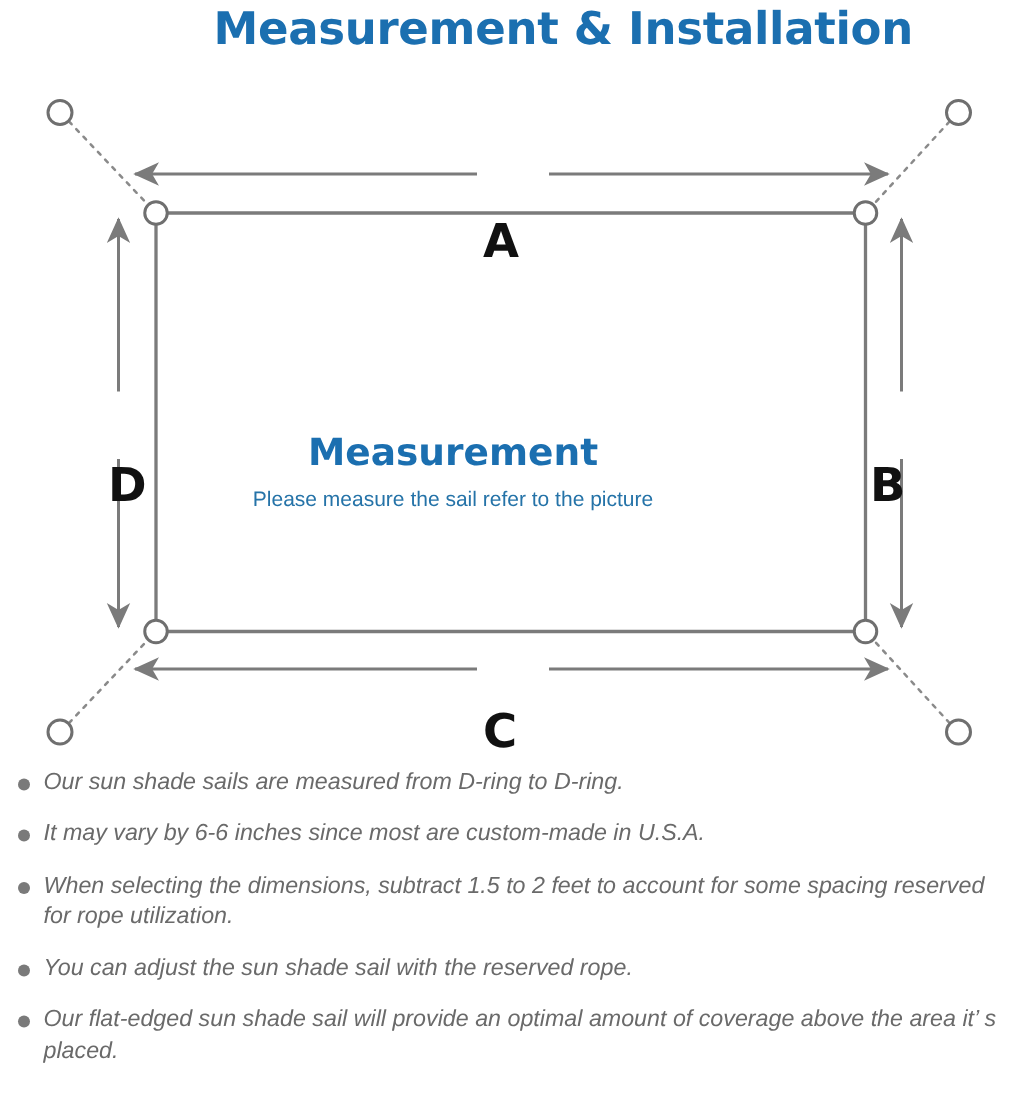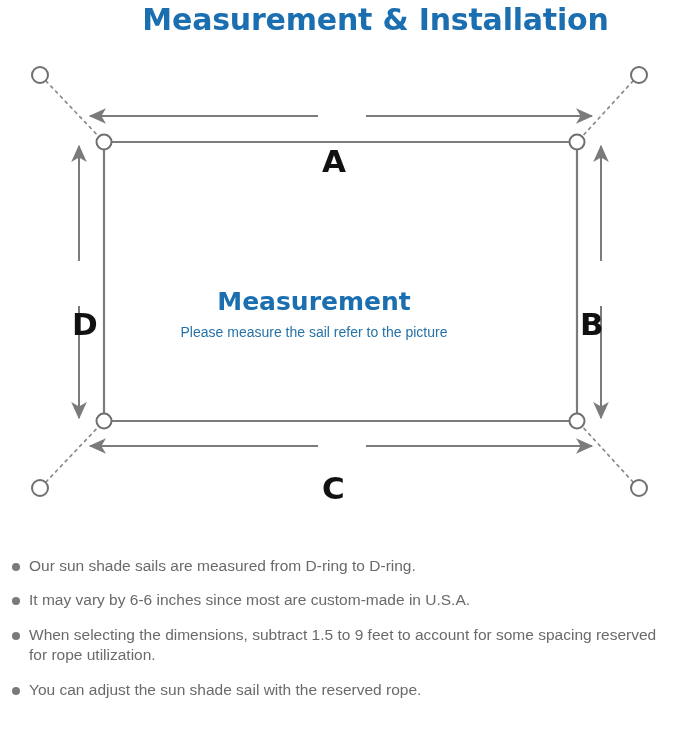--- a/index.html
+++ b/index.html
@@ -49,21 +49,21 @@
     color: #111111;
     line-height: 1;
   }
   #label-a { left: 322px; top: 98px; }
   #label-b { left: 580px; top: 261px; }
   #label-c { left: 322px; top: 425px; }
   #label-d { left: 72px;  top: 261px; }
 
   #center-block {
     position: absolute;
-    left: 12px;
+    left: 0;
     top: 240px;
     width: 604px;
     text-align: center;
   }
   #center-title {
     color: #1b6fb0;
     font-family: "DejaVu Sans", sans-serif;
     font-weight: bold;
     font-size: 25px;
     line-height: 1.15;
@@ -71,22 +71,23 @@
   #center-sub {
     color: #2573a8;
     font-family: "Liberation Sans", sans-serif;
     font-size: 14px;
     margin-top: 7px;
   }
 
   #notes {
     position: absolute;
     left: 0;
-    top: 556px;
+    top: 512px;
     width: 679px;
+    font-style: italic;
   }
   .note-item {
     position: relative;
     padding-left: 29px;
     padding-right: 8px;
     margin-bottom: 14px;
     color: #6a6a6a;
     font-family: "Liberation Sans", sans-serif;
     font-size: 15.5px;
     line-height: 1.32;
@@ -169,19 +170,23 @@
   <div class="note-item">
     <span class="note-bullet"></span>
     <span>Our sun shade sails are measured from D-ring to D-ring.</span>
   </div>
   <div class="note-item">
     <span class="note-bullet"></span>
     <span>It may vary by 6-6 inches since most are custom-made in U.S.A.</span>
   </div>
   <div class="note-item">
     <span class="note-bullet"></span>
-    <span>When selecting the dimensions, subtract 1.5 to 9 feet to account for some spacing reserved for rope utilization.</span>
+    <span>When selecting the dimensions, subtract 1.5 to 2 feet to account for some spacing reserved for rope utilization.</span>
   </div>
   <div class="note-item">
     <span class="note-bullet"></span>
     <span>You can adjust the sun shade sail with the reserved rope.</span>
   </div>
+  <div class="note-item">
+    <span class="note-bullet"></span>
+    <span>Our flat-edged sun shade sail will provide an optimal amount of coverage above the area it’ s placed.</span>
+  </div>
 </div>
 
 </body></html>

